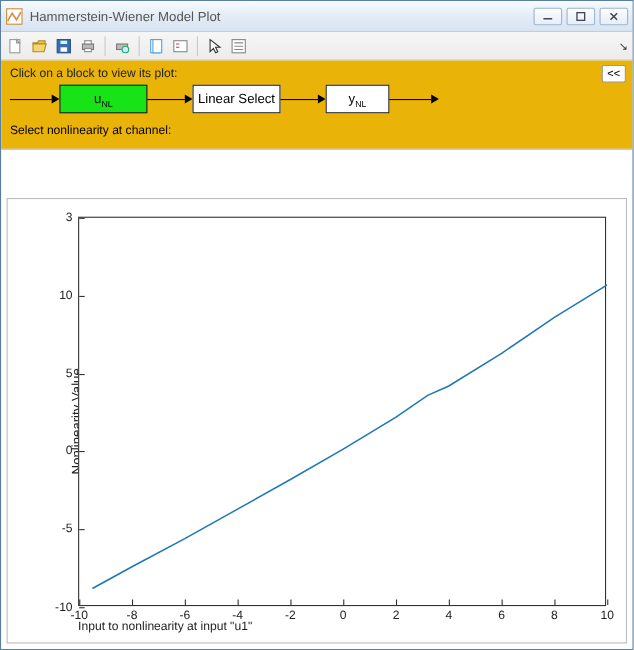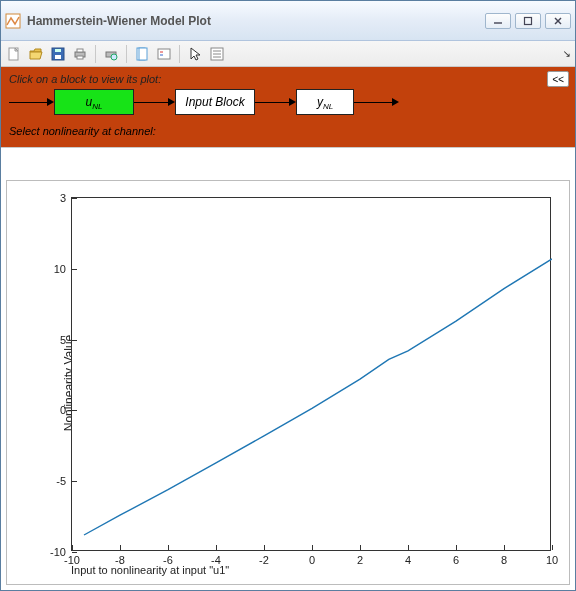--- a/index.html
+++ b/index.html
@@ -6,28 +6,27 @@
   body {
     font-family: "Segoe UI", Tahoma, sans-serif;
     font-size: 11px;
     background: #fff;
     width: 576px;
     height: 591px;
     overflow: hidden;
     border: 1px solid #5a7ea0;
   }
   .titlebar {
-    height: 40px;
+    height: 28px;
     background: linear-gradient(#f7fbff, #e4ecf7 50%, #d7e4f2);
     border-bottom: 1px solid #b0c4de;
     display: flex;
     align-items: center;
     padding: 0 4px;
     color: #555;
-    font-weight: bold;
   }
   .titlebar .app-icon {
     width: 16px; height: 16px; margin-right: 6px;
     display: inline-flex; align-items: center; justify-content: center;
   }
   .titlebar .title { flex: 1; font-size: 12px; }
   .winbtns { display: flex; gap: 4px; }
   .winbtn {
     width: 26px; height: 16px;
     border: 1px solid #9fb6cd;
@@ -49,25 +48,24 @@
   .tb-icon {
     width: 18px; height: 18px;
     display: flex; align-items: center; justify-content: center;
   }
   .tb-sep { width:1px; height:18px; background:#c9c9c9; margin:0 2px; }
   .toolbar .corner {
     margin-left: auto;
     font-size: 10px; color:#333;
   }
   .panel-top {
-    background: #c2410c;
+    background: #eab308;
     border-bottom: 1px solid #c9c9c9;
     padding: 6px 8px 10px 8px;
     position: relative;
-    font-style: italic;
   }
   .panel-top .hint { color:#222; margin-bottom: 4px; }
   .collapse-btn {
     position: absolute; right: 6px; top: 4px;
     width: 22px; height: 16px;
     border: 1px solid #999; background:#fff;
     font-size: 10px; display:flex; align-items:center; justify-content:center;
     border-radius:2px;
   }
   .block-row {
@@ -258,21 +256,21 @@
         <div class="arrow-head"></div>
       </div>
     <div class="block selected">
       <span><span>u</span><span class="sub">NL</span></span>
     </div>
     <div class="arrow">
         <div class="arrow-line" style="width:34px;"></div>
         <div class="arrow-head"></div>
       </div>
     <div class="block">
-      <span>Input Block</span>
+      <span>Linear Select</span>
     </div>
     <div class="arrow">
         <div class="arrow-line" style="width:34px;"></div>
         <div class="arrow-head"></div>
       </div>
     <div class="block" style="min-width:58px">
       <span><span>y</span><span class="sub">NL</span></span>
     </div>
     <div class="arrow">
         <div class="arrow-line" style="width:38px;"></div>

